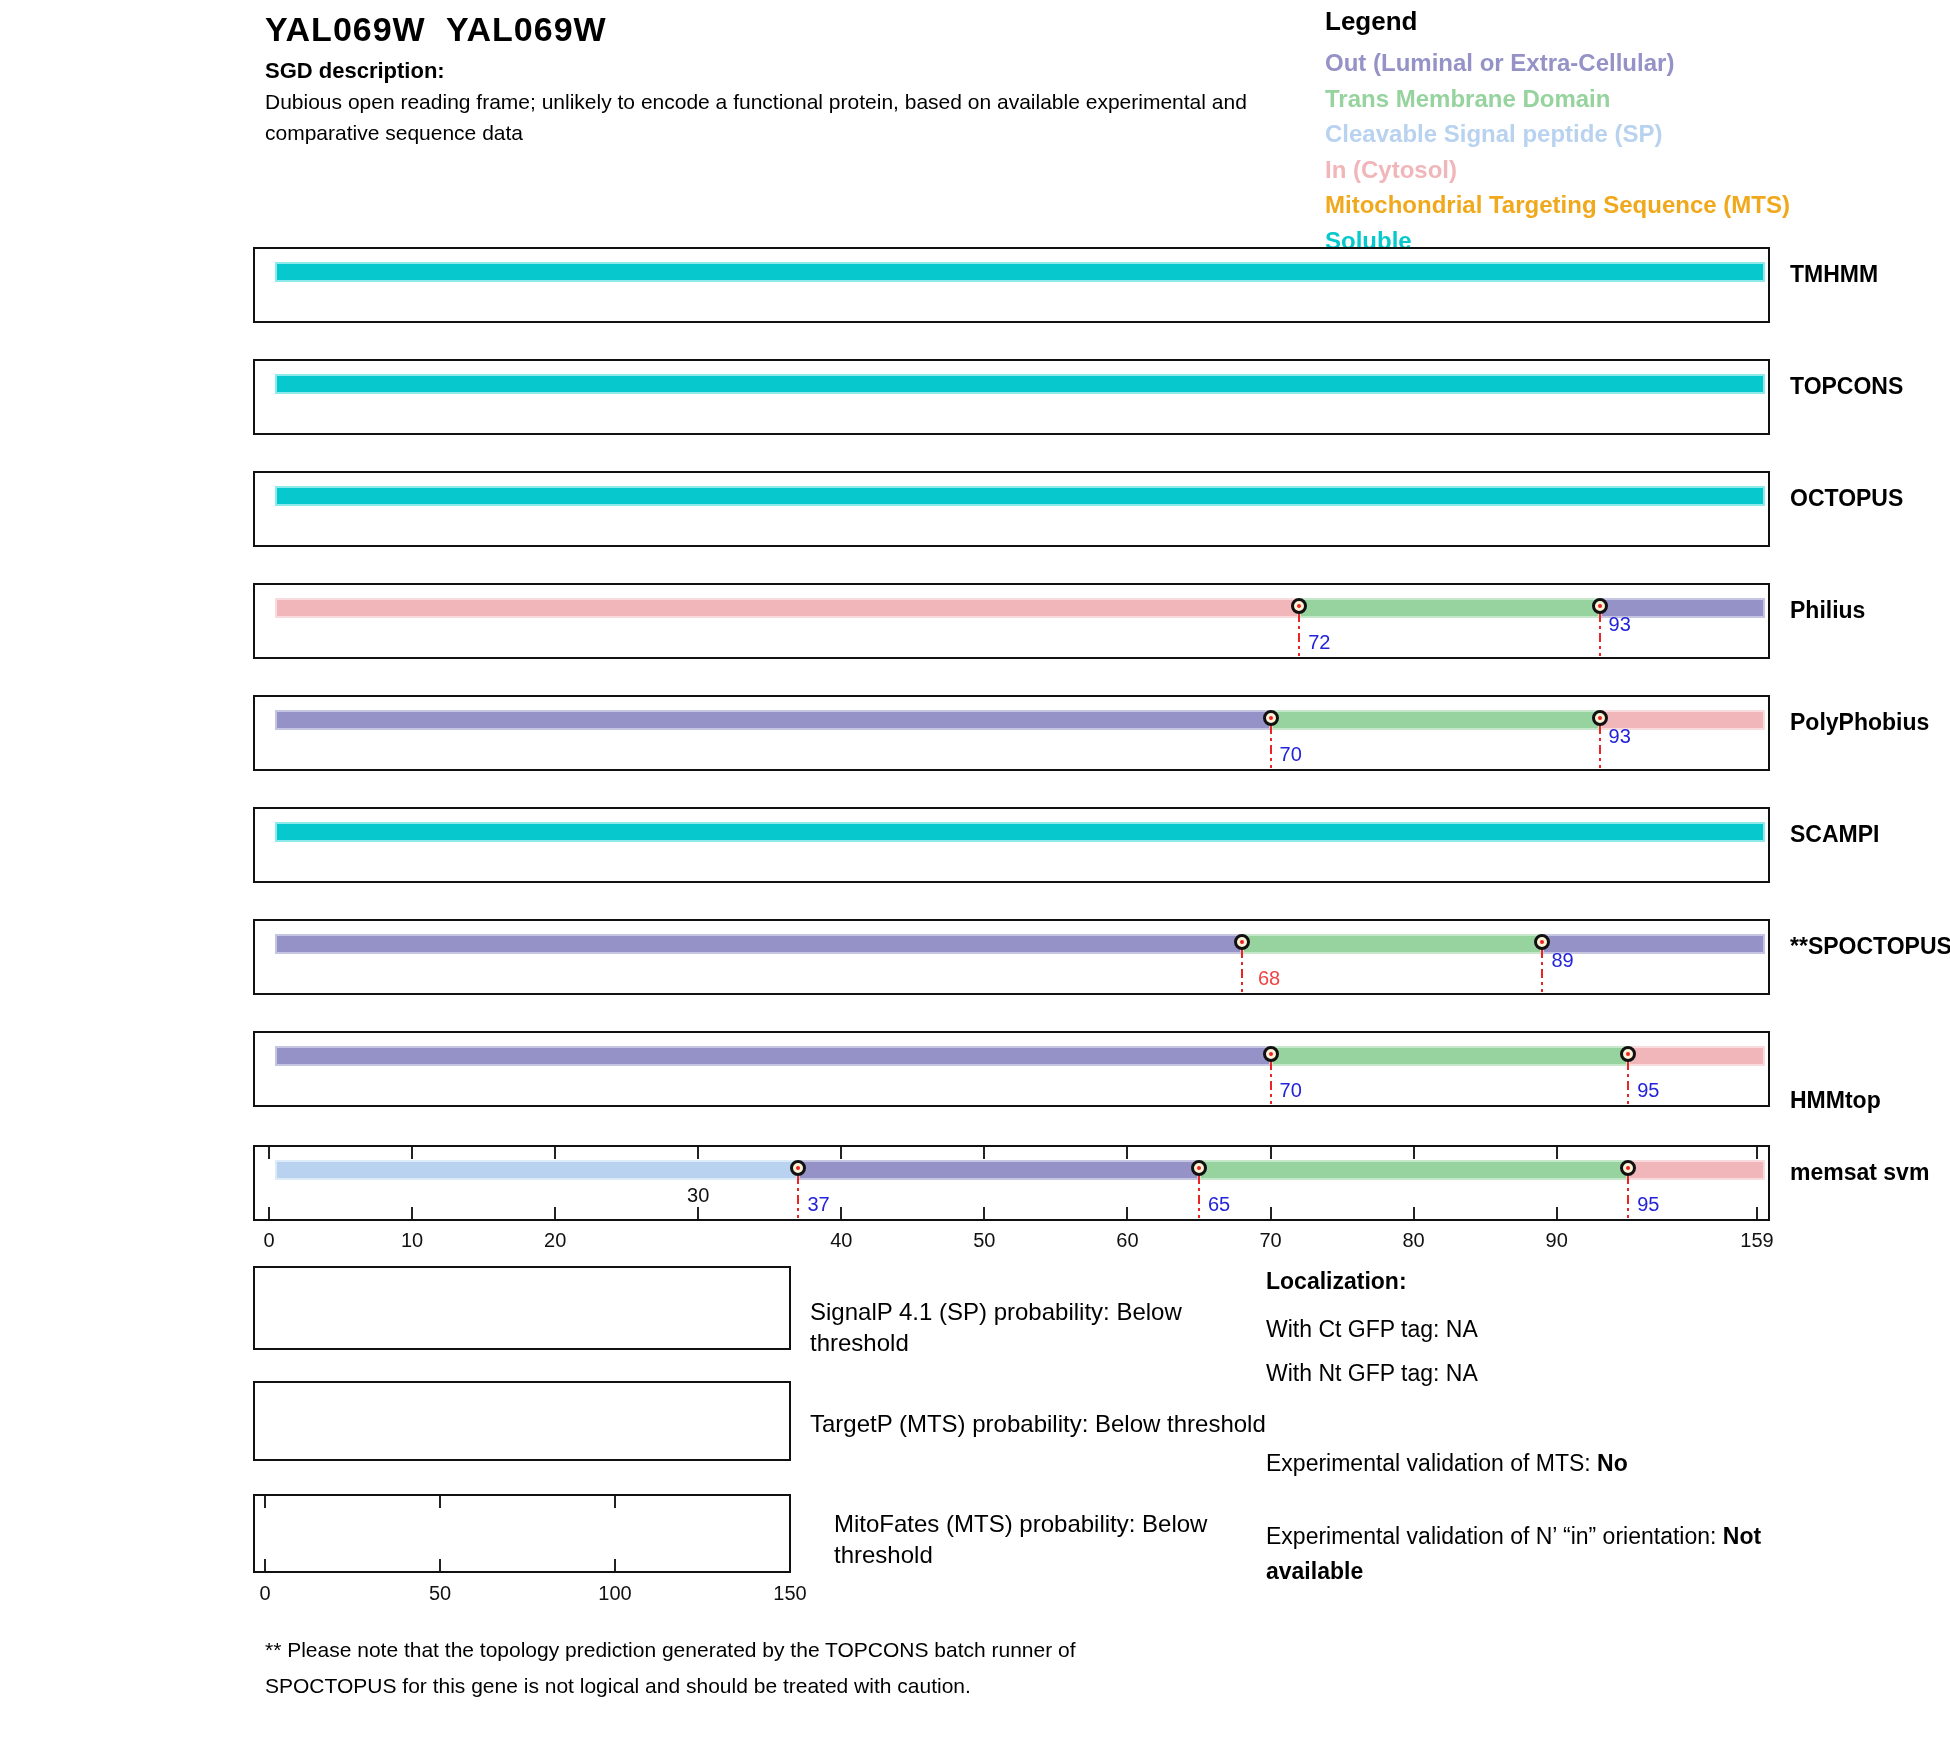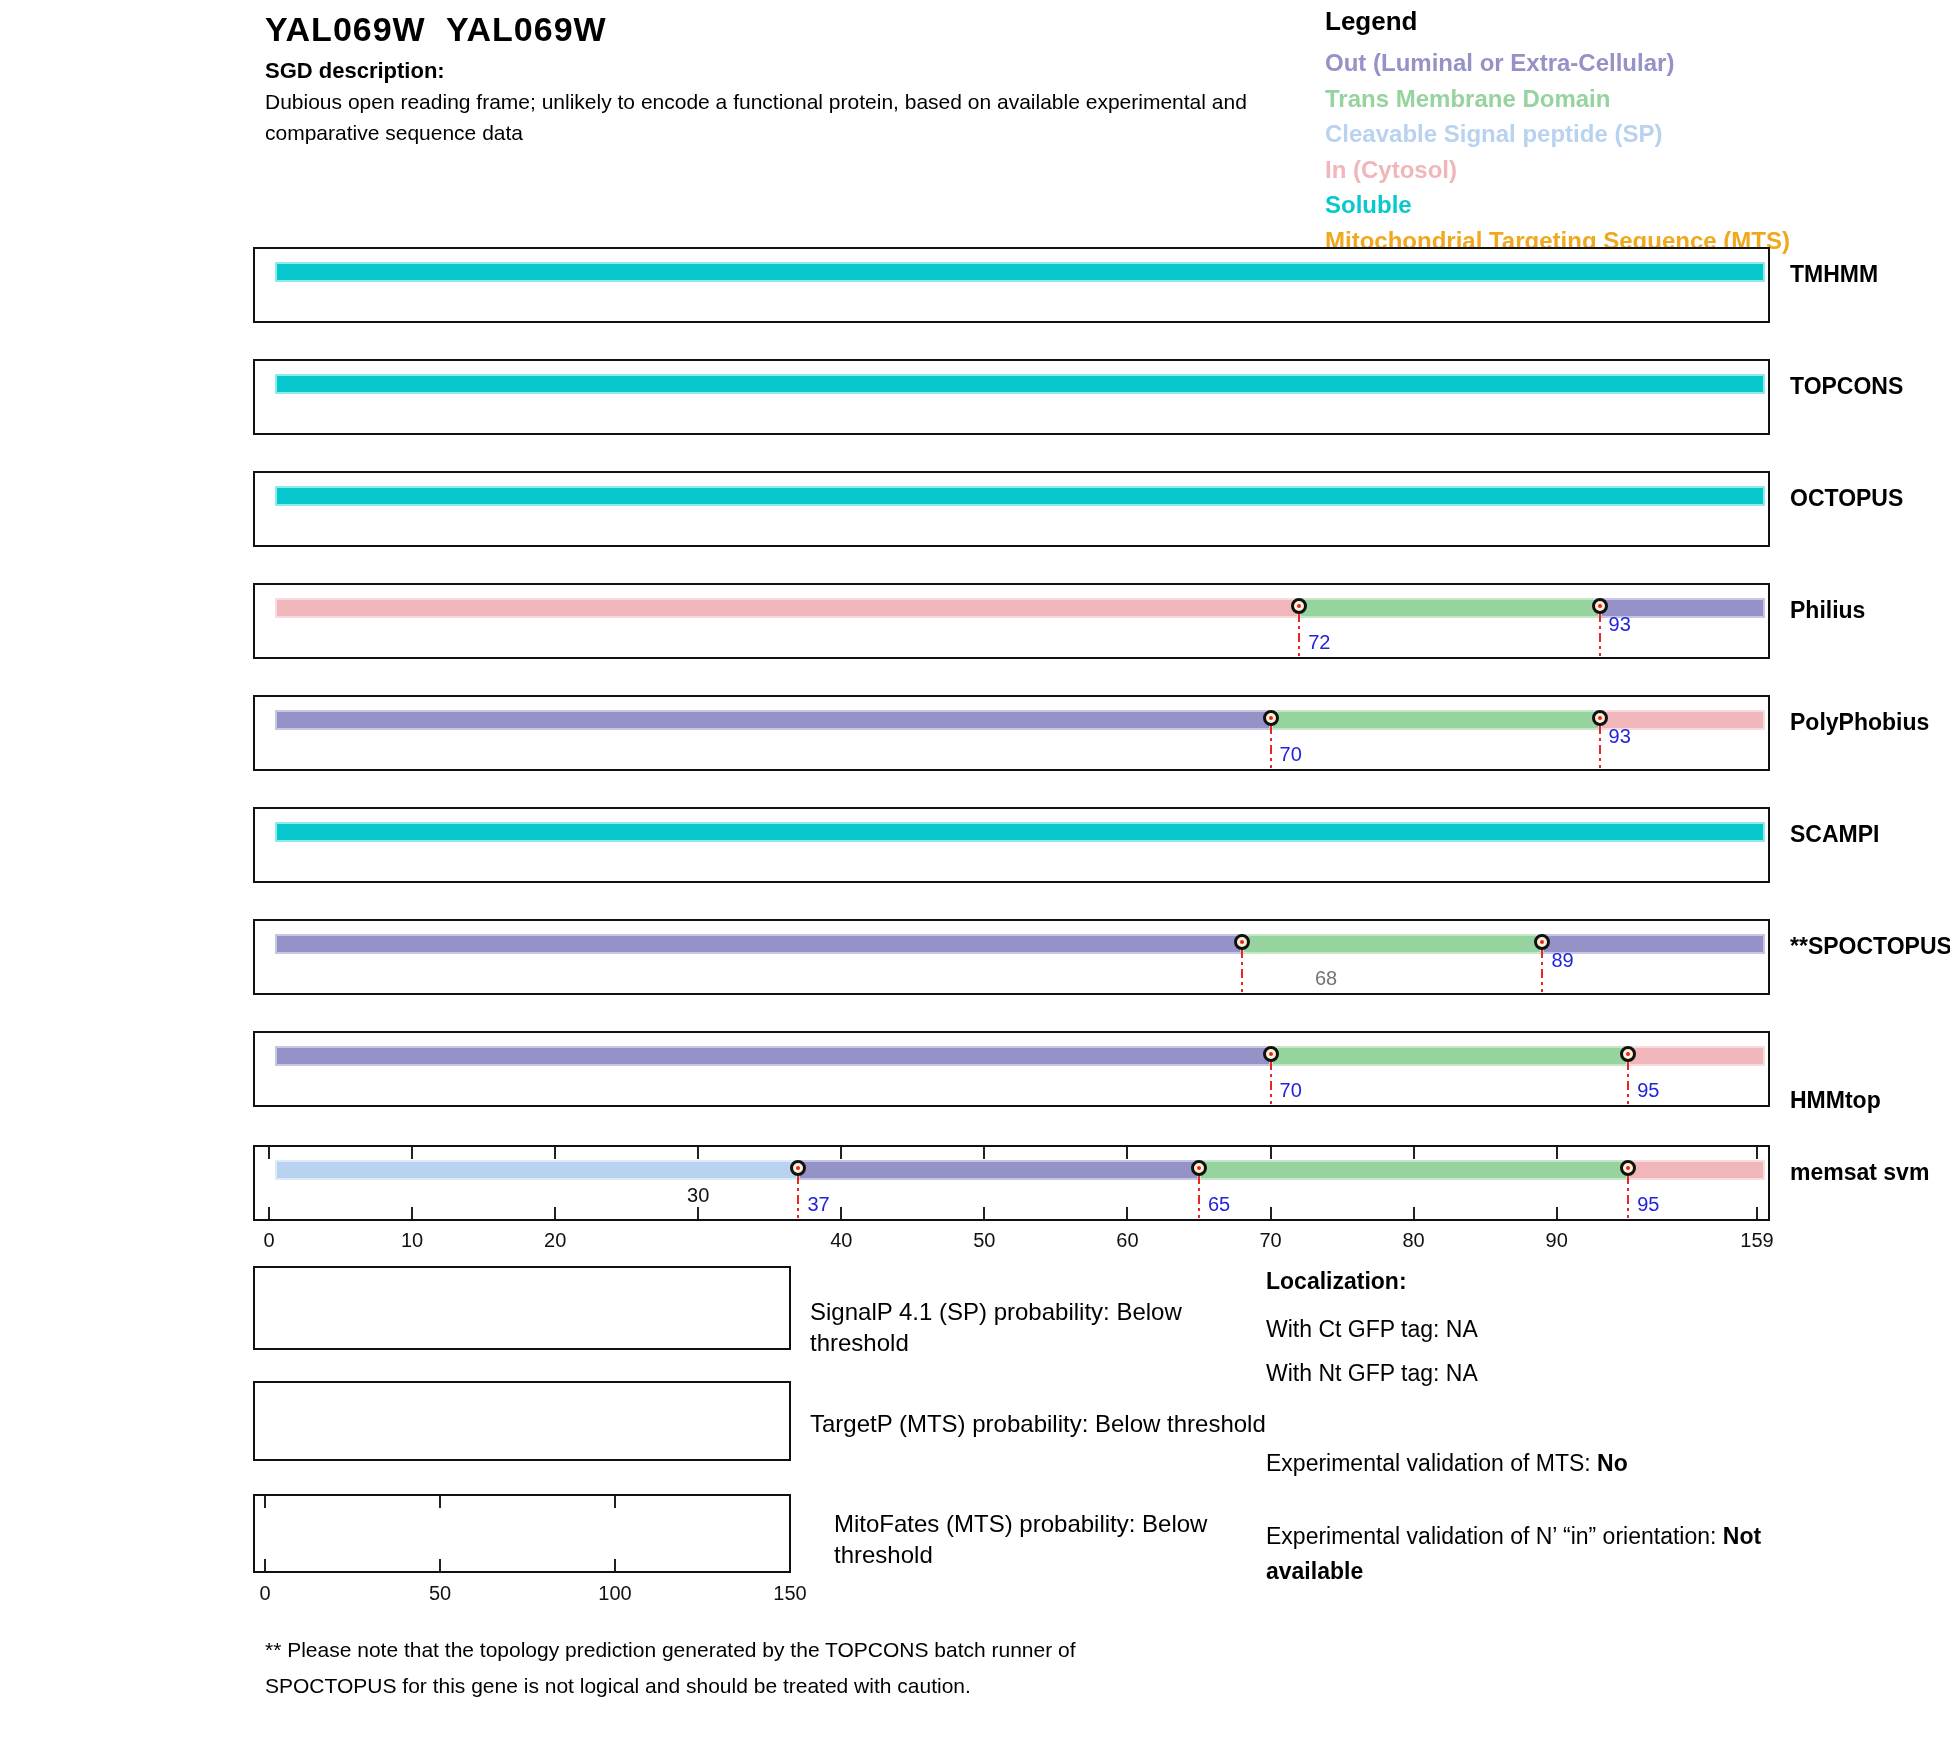--- a/index.html
+++ b/index.html
@@ -40,22 +40,22 @@
   <div class="abs sgd-label">SGD description:</div>
   <div class="abs sgd-desc">Dubious open reading frame; unlikely to encode a functional protein, based on available experimental and comparative sequence data</div>
 
   <div class="abs legend">
     <div class="legend-title">Legend</div>
     <div id="legend-items">
         <div class="legend-item" style="color: rgb(148, 146, 198);">Out (Luminal or Extra-Cellular)</div>
         <div class="legend-item" style="color: rgb(150, 211, 158);">Trans Membrane Domain</div>
         <div class="legend-item" style="color: rgb(184, 210, 239);">Cleavable Signal peptide (SP)</div>
         <div class="legend-item" style="color: rgb(240, 182, 185);">In (Cytosol)</div>
+        <div class="legend-item" style="color: rgb(240, 168, 28);">Mitochondrial Targeting Sequence (MTS)</div>
         <div class="legend-item" style="color: rgb(7, 201, 205);">Soluble</div>
-        <div class="legend-item" style="color: rgb(240, 168, 28);">Mitochondrial Targeting Sequence (MTS)</div>
       </div>
   </div>
 
   <div id="tracks">
       <div class="track-box" style="left: 253px; top: 247px; width: 1517px; height: 76px; border-color: rgb(17, 17, 17);">
         <div class="seg" style="left: 20.4385px; top: 13px; width: 1489.43px; height: 20px; background: rgb(7, 201, 205); border: 2px solid rgb(143, 234, 236);"></div>
       </div>
       <div class="track-label" style="left: 1790px; top: 261px;">TMHMM</div>
       <div class="track-box" style="left: 253px; top: 359px; width: 1517px; height: 76px; border-color: rgb(17, 17, 17);">
         <div class="seg" style="left: 20.4385px; top: 13px; width: 1489.43px; height: 20px; background: rgb(7, 201, 205); border: 2px solid rgb(143, 234, 236);"></div>
@@ -103,21 +103,21 @@
       <div class="track-label" style="left: 1790px; top: 821px;">SCAMPI</div>
       <div class="track-box" style="left: 253px; top: 919px; width: 1517px; height: 76px; border-color: rgb(17, 17, 17);">
         <div class="seg" style="left: 20.4385px; top: 13px; width: 966.485px; height: 20px; background: rgb(148, 146, 198); border: 2px solid rgb(199, 198, 226);"></div>
         <div class="seg" style="left: 986.924px; top: 13px; width: 300.462px; height: 20px; background: rgb(150, 211, 158); border: 2px solid rgb(198, 232, 202);"></div>
         <div class="seg" style="left: 1287.39px; top: 13px; width: 222.485px; height: 20px; background: rgb(148, 146, 198); border: 2px solid rgb(199, 198, 226);"></div>
       </div>
       <div class="guide-line" style="left: 1240.92px; top: 949px; height: 43px;"></div>
       <div class="marker-circle" style="left: 1233.92px; top: 934px; background: rgb(253, 242, 216); border-color: rgb(17, 17, 17);">
         <div class="marker-dot" style="background: rgb(236, 36, 36);"></div>
       </div>
-      <div class="bnum" style="left: 1315px; top: 967px; color: #737373;">68</div>
+      <div class="bnum" style="left: 1258px; top: 967px; color: #ef4444;">68</div>
       <div class="guide-line" style="left: 1541.39px; top: 949px; height: 43px;"></div>
       <div class="marker-circle" style="left: 1534.39px; top: 934px; background: rgb(253, 242, 216); border-color: rgb(17, 17, 17);">
         <div class="marker-dot" style="background: rgb(236, 36, 36);"></div>
       </div>
       <div class="bnum" style="left: 1551.39px; top: 949px; color: rgb(35, 35, 217);">89</div>
       <div class="track-label" style="left: 1790px; top: 933px;">**SPOCTOPUS</div>
       <div class="track-box" style="left: 253px; top: 1031px; width: 1517px; height: 76px; border-color: rgb(17, 17, 17);">
         <div class="seg" style="left: 20.4385px; top: 13px; width: 995.101px; height: 20px; background: rgb(148, 146, 198); border: 2px solid rgb(199, 198, 226);"></div>
         <div class="seg" style="left: 1015.54px; top: 13px; width: 357.692px; height: 20px; background: rgb(150, 211, 158); border: 2px solid rgb(198, 232, 202);"></div>
         <div class="seg" style="left: 1373.23px; top: 13px; width: 136.639px; height: 20px; background: rgb(240, 182, 185); border: 2px solid rgb(248, 219, 220);"></div>

